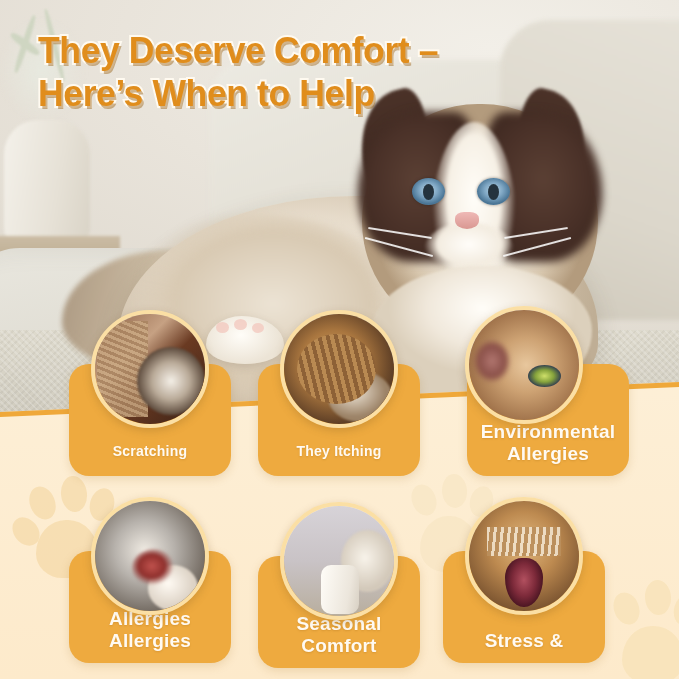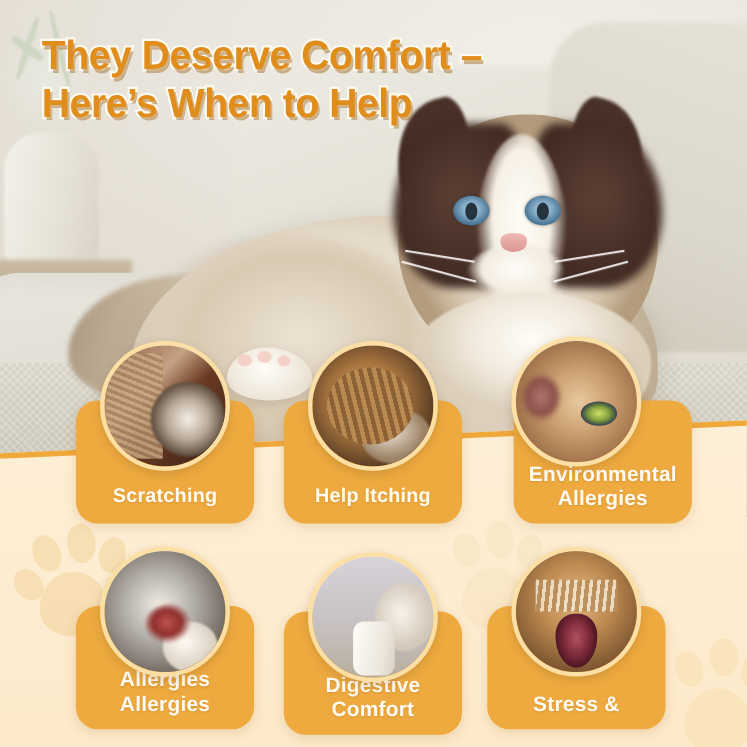--- a/index.html
+++ b/index.html
@@ -152,21 +152,21 @@
   .pawprint .pad{border-radius:48% 48% 42% 42%/58% 58% 42% 42%;}
 
   
   .card{
     position:absolute;width:162px;height:112px;
     background:#eeaa3f;border-radius:20px;
     display:flex;align-items:flex-end;justify-content:center;
     box-shadow:0 3px 10px rgba(160,110,30,.18);
   }
   .card .label{
-    color:#fffaf2;font-weight:bold;font-size:18px;line-height:1.12;
+    color:#fffaf2;font-weight:bold;font-size:14px;line-height:1.12;
     text-align:center;padding:0 8px 16px;letter-spacing:.2px;
     text-shadow:0 1px 2px rgba(150,95,20,.25);
   }
   .card .label.two{padding-bottom:12px;font-size:19px;}
 
   .thumb{
     position:absolute;width:118px;height:118px;border-radius:50%;
     border:4px solid #fbdfa4;box-sizing:border-box;overflow:hidden;
     box-shadow:0 3px 9px rgba(120,85,30,.25);
   }
@@ -301,21 +301,21 @@
   </div>
 
   <div class="card" style="left:69px;top:364px;">
     <div class="label">Scratching</div>
   </div>
   <div class="thumb" style="left:91px;top:310px;">
     <div class="img t-scratch"></div>
   </div>
 
   <div class="card" style="left:258px;top:364px;">
-    <div class="label">Help Itching</div>
+    <div class="label">They Itching</div>
   </div>
   <div class="thumb" style="left:280px;top:310px;">
     <div class="img t-itch"></div>
   </div>
 
   <div class="card" style="left:467px;top:364px;">
     <div class="label two">
       <span>Environmental</span><br>
       <span>Allergies</span>
     </div>
@@ -329,21 +329,21 @@
       <span>Allergies</span><br>
       <span>Allergies</span>
     </div>
   </div>
   <div class="thumb" style="left:91px;top:497px;">
     <div class="img t-seasonal"></div>
   </div>
 
   <div class="card" style="left:258px;top:556px;">
     <div class="label two">
-      <span>Digestive</span><br>
+      <span>Seasonal</span><br>
       <span>Comfort</span>
     </div>
   </div>
   <div class="thumb" style="left:280px;top:502px;">
     <div class="img t-digest"></div>
   </div>
 
   <div class="card" style="left:443px;top:551px;">
     <div class="label two">
       <span>Stress &amp;</span><br>

